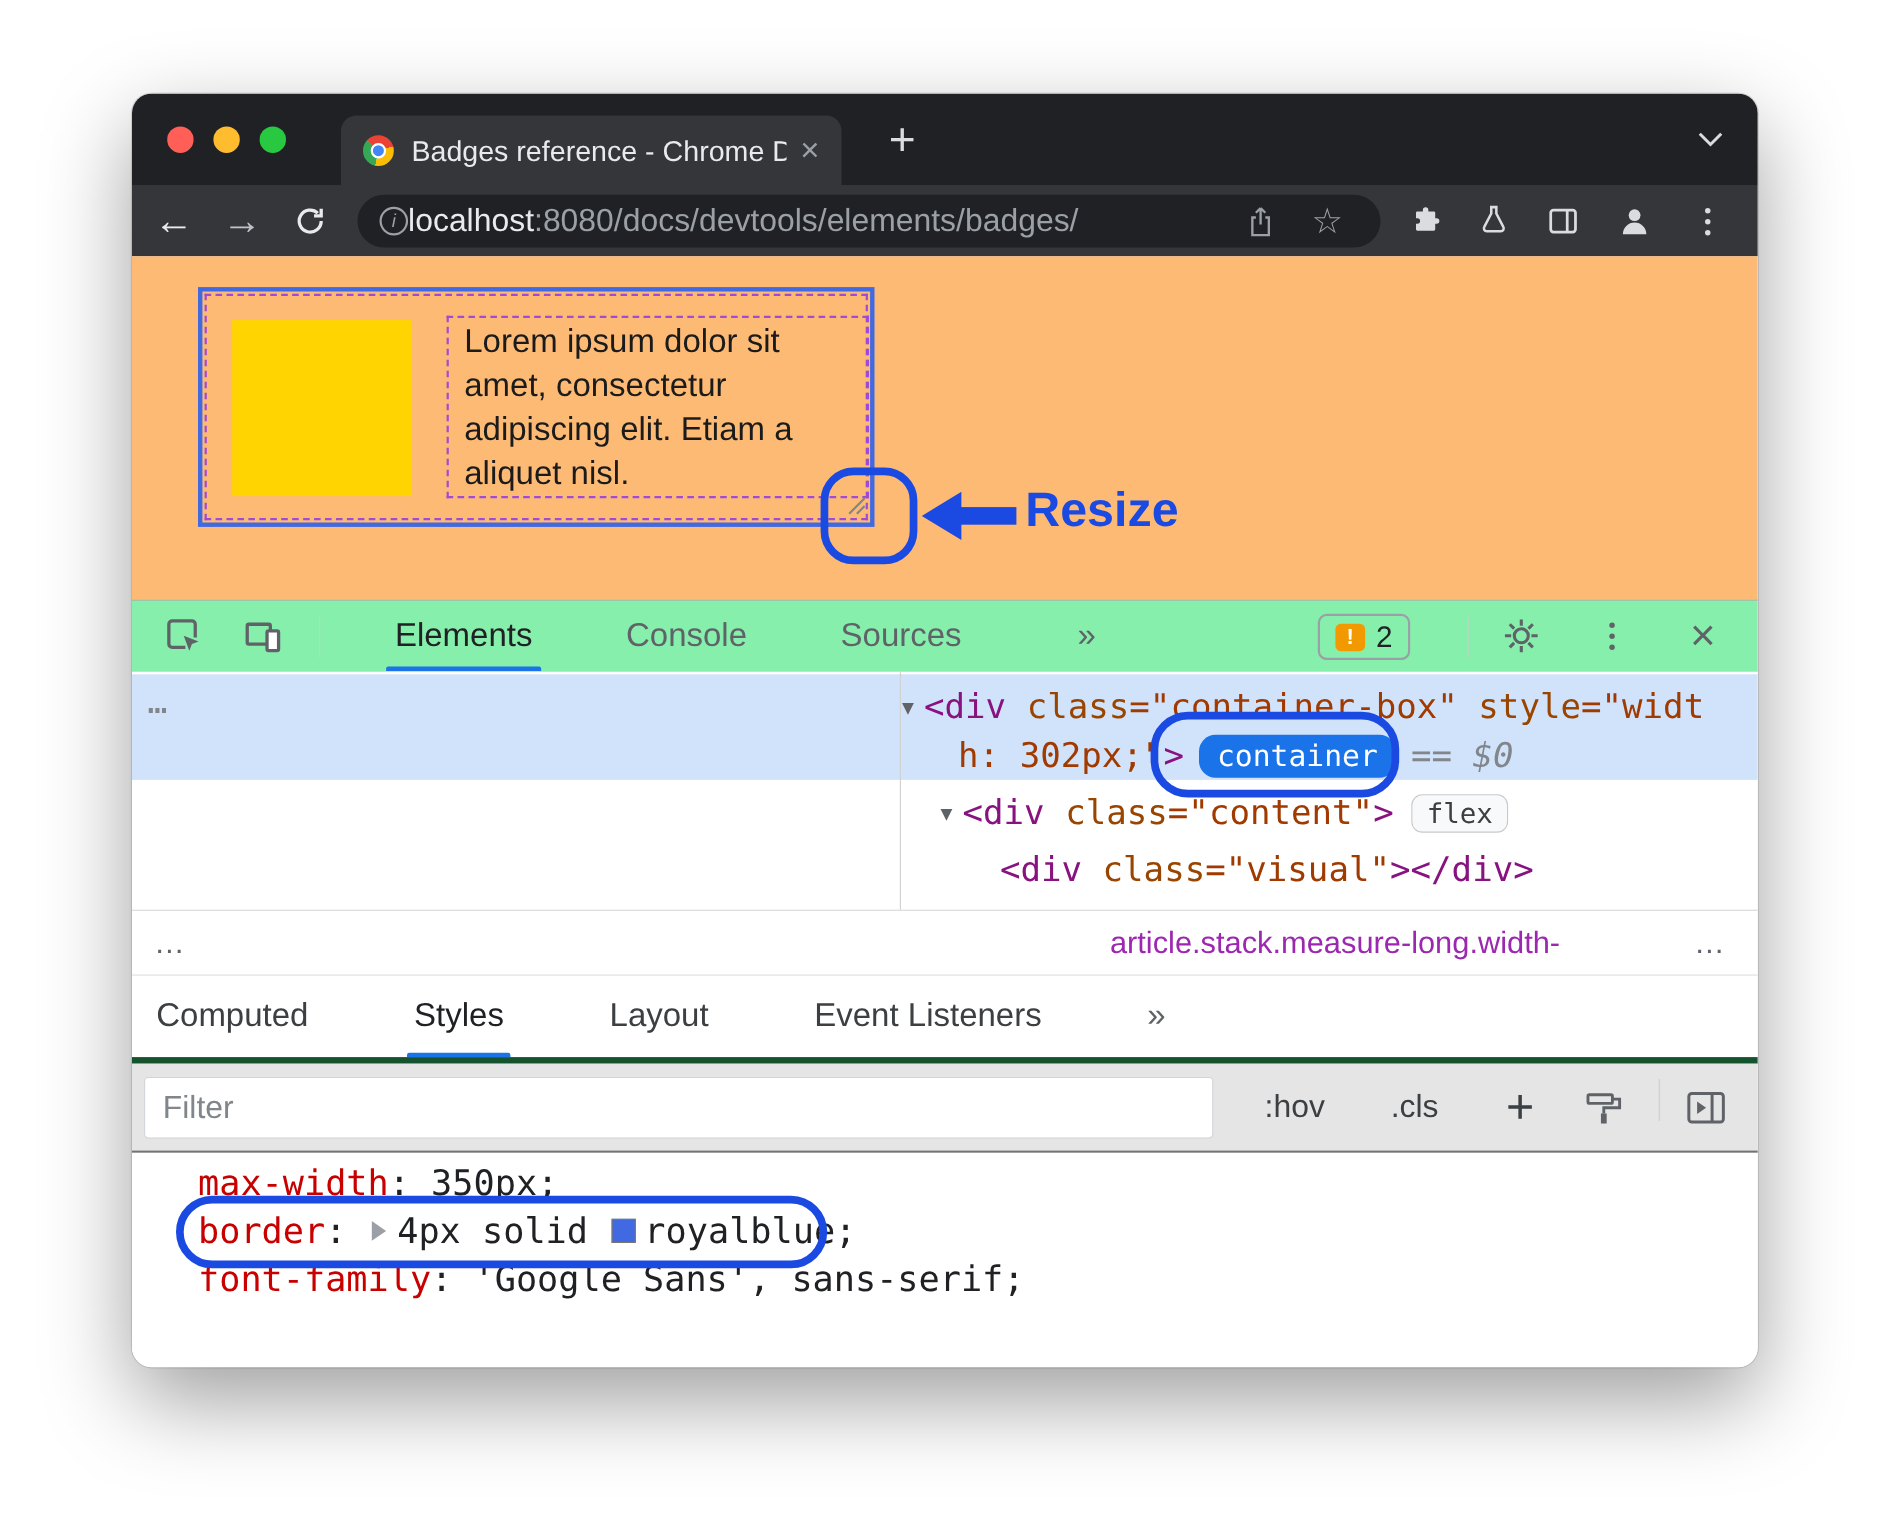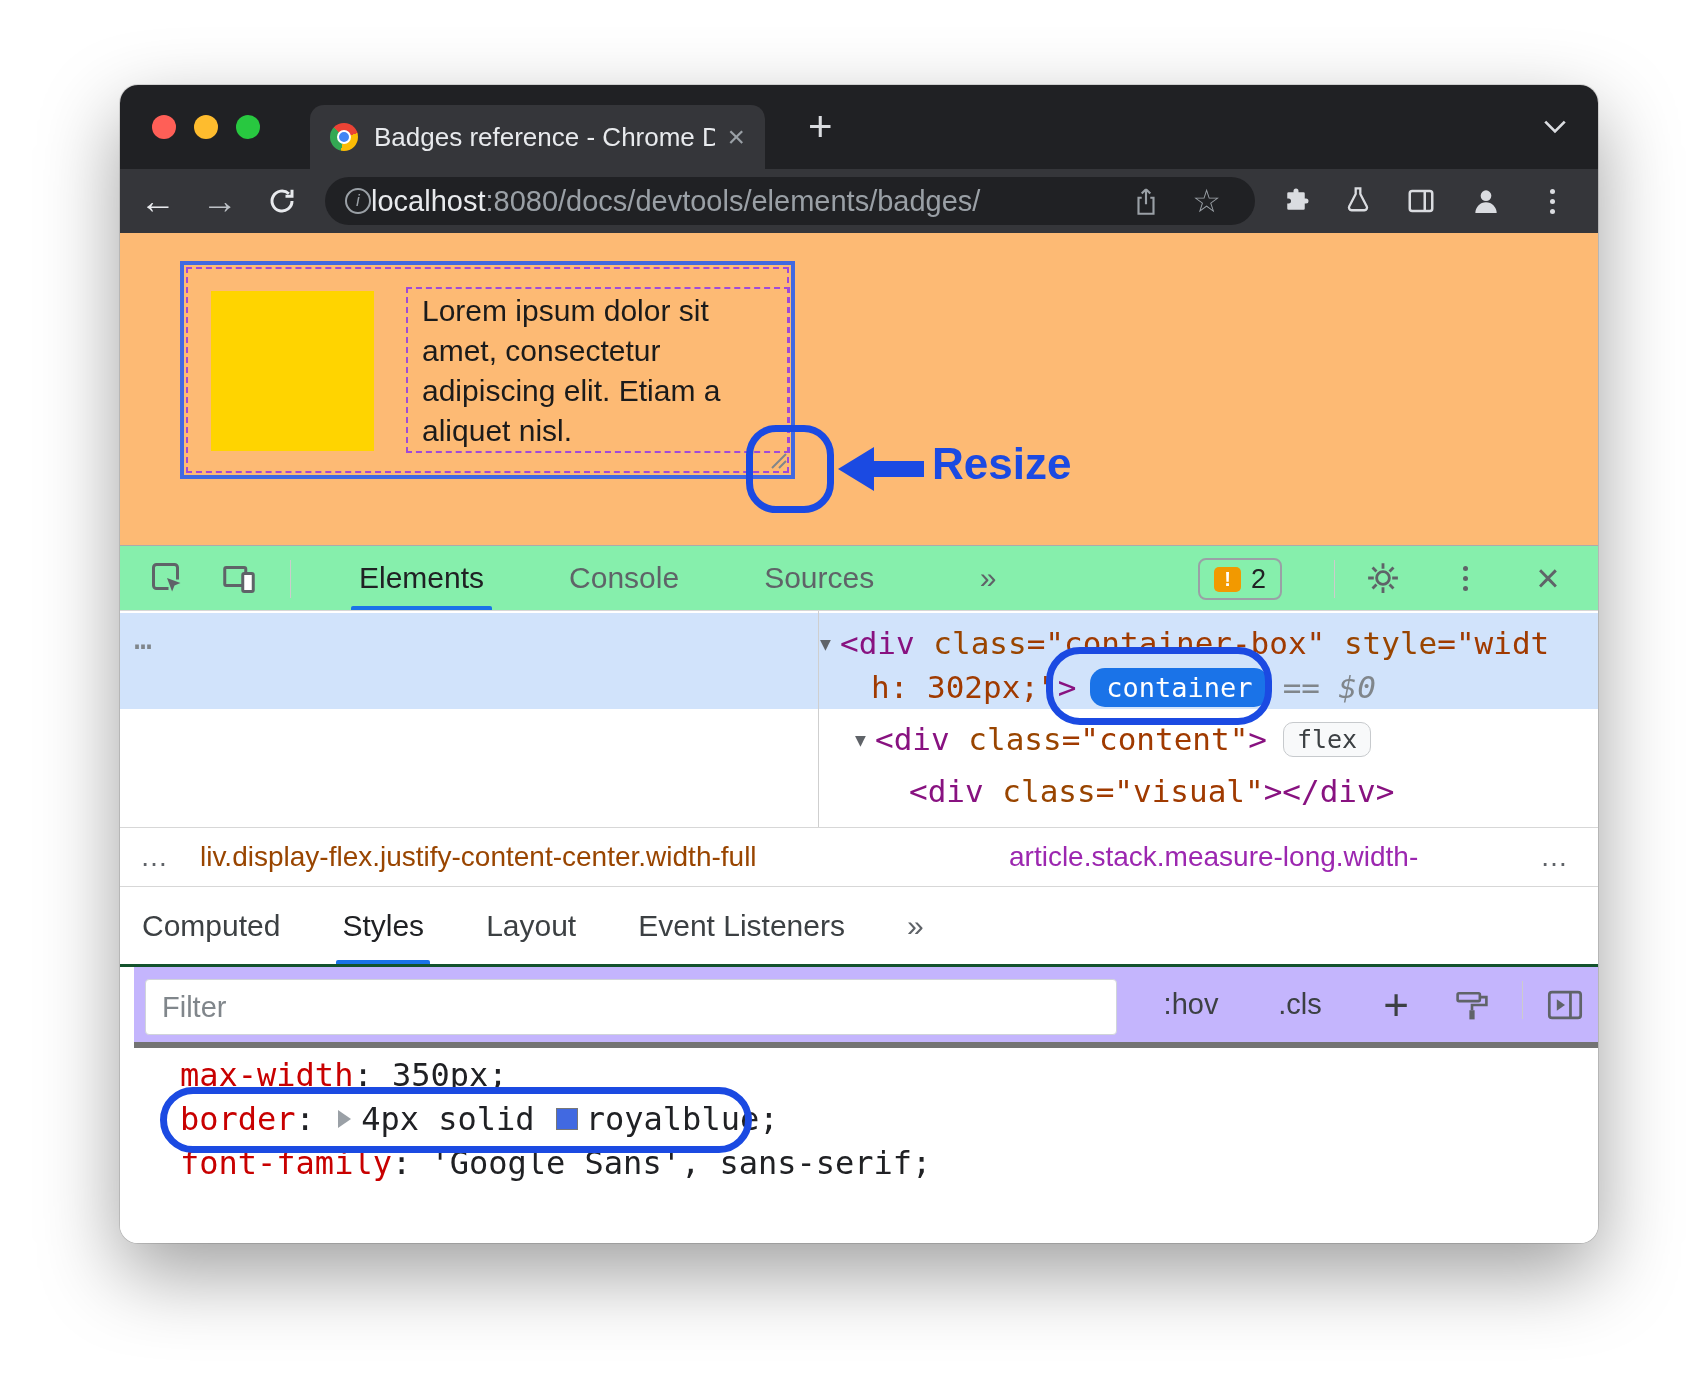--- a/index.html
+++ b/index.html
@@ -98,28 +98,28 @@
 
   
   .dt-crumbs{position:absolute;left:0;top:742px;width:100%;height:60px;background:#fff;border-top:1px solid #d7d7d7;border-bottom:1px solid #d7d7d7;font-size:28px}
   .crumb{position:absolute;top:0;height:100%;display:flex;align-items:center;white-space:nowrap}
   .crumb-ellipsis{color:#5f6368}
   .pos-cel{left:20px}.pos-c1{left:80px}.pos-c2{left:889px}.pos-cer{left:1420px}
   .crumb-orange{color:#994500}
   .crumb-purple{color:#9c27b0}
 
   
-  .dt-styletabs{position:absolute;left:0;top:802px;width:100%;height:80px;background:#fff;border-bottom:3px solid #14532d;display:flex;gap:62px;padding-left:22px}
+  .dt-styletabs{position:absolute;left:0;top:802px;width:100%;height:80px;background:#fff;border-bottom:6px solid #14532d;display:flex;gap:96px;padding-left:22px}
   .st-tab{position:relative;display:flex;align-items:center;font-size:30px;color:#3c4043}
   .st-tab.active{color:#202124}
   .st-tab.active::after{content:"";position:absolute;left:-6px;right:-6px;bottom:0;height:4px;background:#1a73e8;border-radius:2px 2px 0 0}
   .st-more{display:flex;align-items:center;font-size:30px;color:#5f6368}
 
   
-  .dt-filterbar{position:absolute;left:14px;top:882px;width:100%;height:81px;background:#c4b5fd;border-bottom:6px solid #737373}
+  .dt-filterbar{position:absolute;left:0;top:882px;width:100%;height:81px;background:#e5e5e5;border-bottom:2px solid #737373}
   .filter-input{position:absolute;left:11px;top:12px;width:972px;height:56px;border:1px solid #d0d4d9;border-radius:4px;padding:0 16px;font-size:29px;font-family:"Liberation Sans",sans-serif;color:#202124;outline:none}
   .filter-input::placeholder{color:#80868b}
   .fb-item{position:absolute;top:0;height:100%;display:flex;align-items:center;justify-content:center;font-size:29px;color:#3c4043}
   .pos-hov{left:1012px;width:90px}
   .pos-cls{left:1124px;width:84px}
   .pos-plus{left:1232px;width:60px;font-size:44px;font-weight:300}
   .pos-paint{left:1310px;width:56px}
   .pos-fdiv{left:1388px}
   .pos-panel{left:1400px;width:62px}
 
@@ -286,21 +286,20 @@
       <span class="disc">▼</span><span class="tok-tag">&lt;div </span><span class="tok-attr">class</span><span class="tok-val">="content"</span><span class="tok-tag">&gt;</span><span class="badge-flex mono">flex</span>
     </div>
 
     <div class="code-line row-visual">
       <span class="tok-tag">&lt;div </span><span class="tok-attr">class</span><span class="tok-val">="visual"</span><span class="tok-tag">&gt;</span><span class="tok-tag">&lt;/div&gt;</span>
     </div>
   </div>
 
   <div class="dt-crumbs">
     <span class="crumb crumb-ellipsis pos-cel">…</span>
-    <span class="crumb crumb-orange pos-c1">liv.display-flex.justify-content-center.width-full</span>
     <span class="crumb crumb-purple pos-c2">article.stack.measure-long.width-</span>
     <span class="crumb crumb-ellipsis pos-cer">…</span>
   </div>
 
   <div class="dt-styletabs">
     <span class="st-tab">Computed</span>
     <span class="st-tab active">Styles</span>
     <span class="st-tab">Layout</span>
     <span class="st-tab">Event Listeners</span>
     <span class="st-more">»</span>

